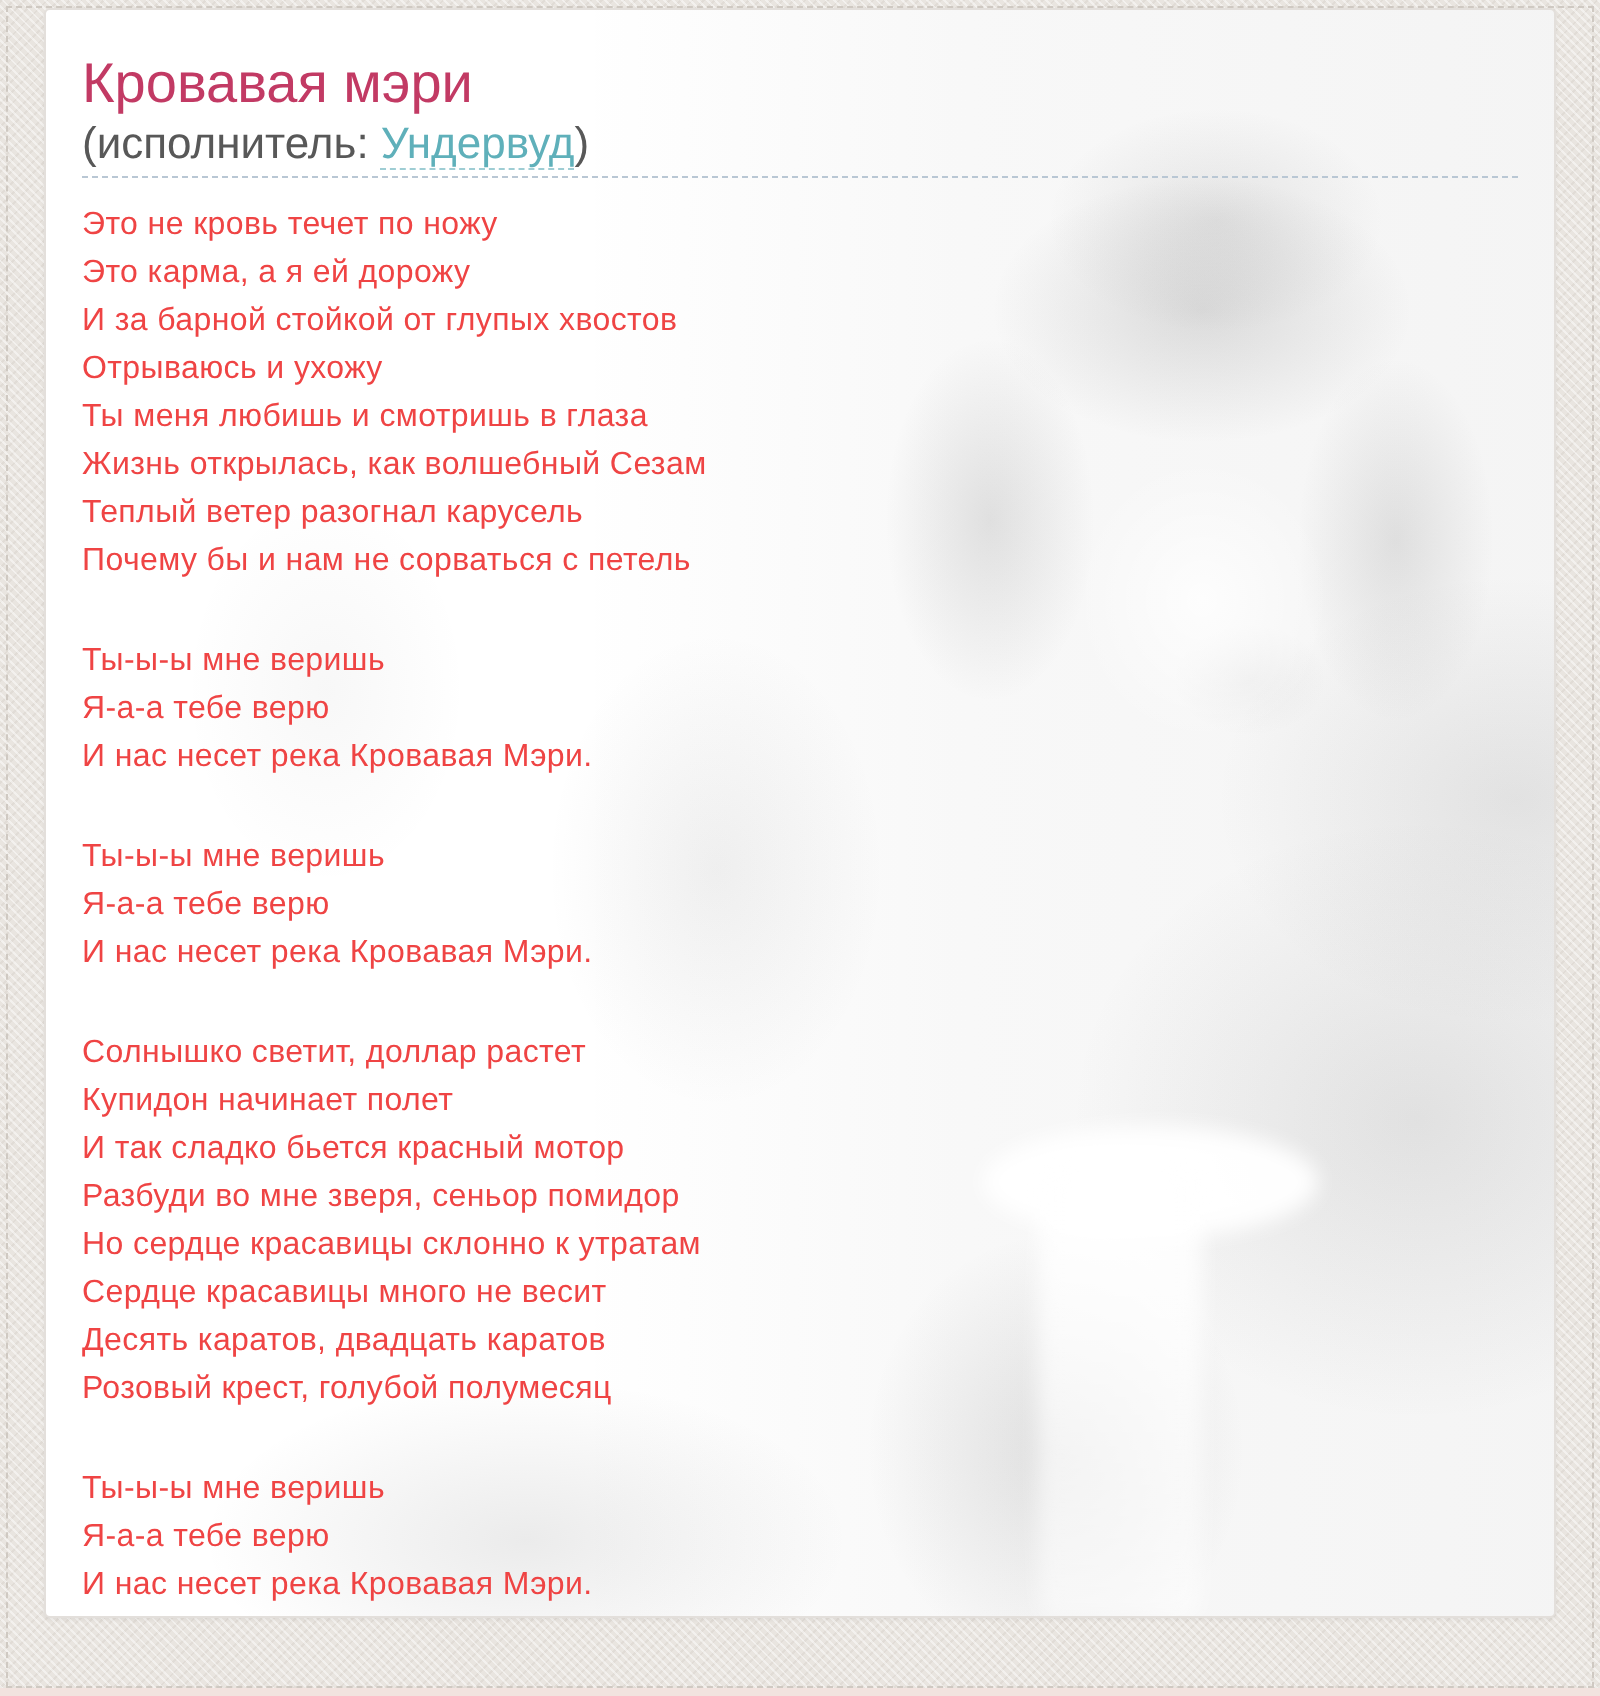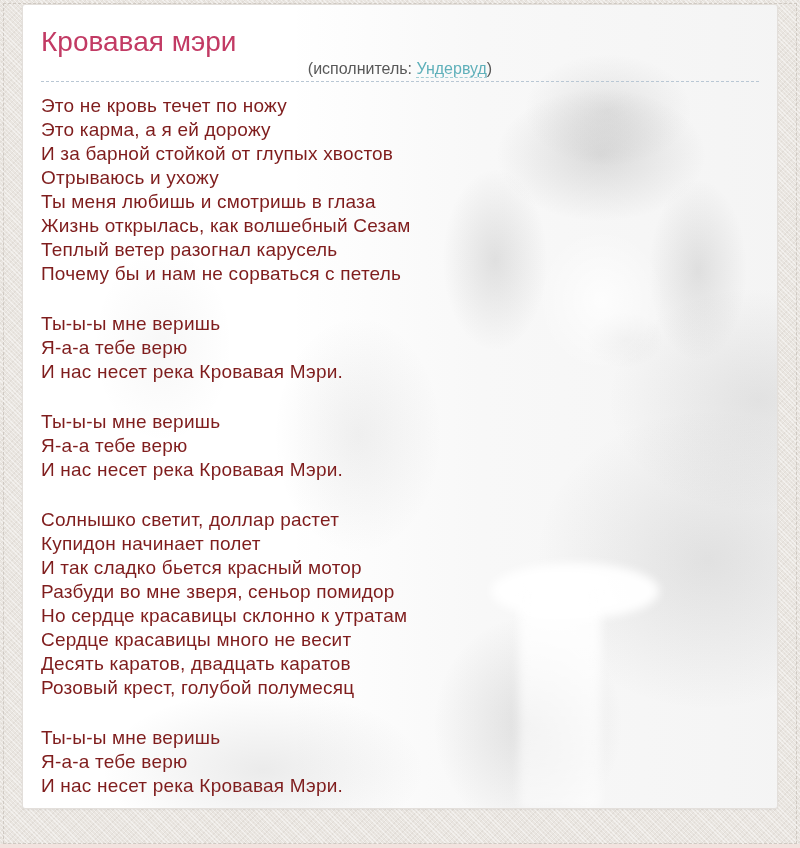--- a/index.html
+++ b/index.html
@@ -94,40 +94,39 @@
     padding: 22px 18px 0 18px;
   }
   h1.song-title {
     margin: 0;
     font-size: 28px;
     font-weight: normal;
     line-height: 1.1;
     color: #c23a64;
   }
   .artist-line {
-    font-size: 16px;
+    font-size: 22px;
     line-height: 1.1;
     color: #585858;
     border-bottom: 1px dashed #b9c7d4;
     padding-bottom: 4px;
     margin-top: 2px;
-    text-align: center;
   }
   .artist-link {
     color: #5fb0ba;
     text-decoration: none;
     border-bottom: 1px dashed #9fcdd4;
     cursor: pointer;
   }
   .lyrics {
     padding-top: 12px;
-    font-size: 19px;
+    font-size: 16px;
     line-height: 24px;
     letter-spacing: 0.2px;
-    color: #7f1d1d;
+    color: #ef4444;
   }
   .lyrics p.stanza {
     margin: 0 0 26px 0;
   }
   .lyrics p.stanza:last-child {
     margin-bottom: 0;
   }
 </style>
 </head>
 <body>

